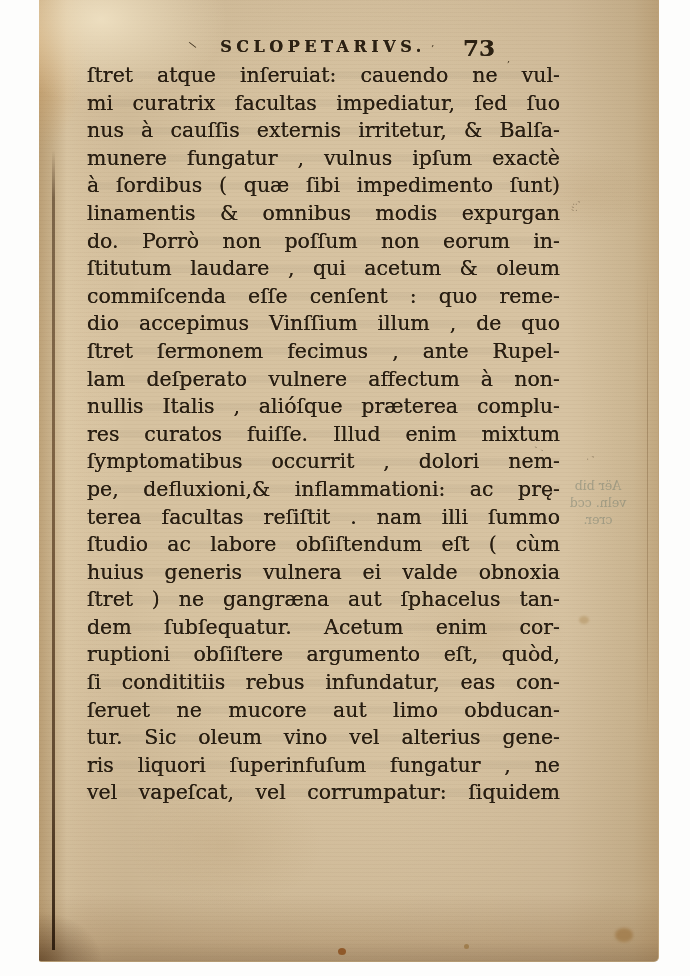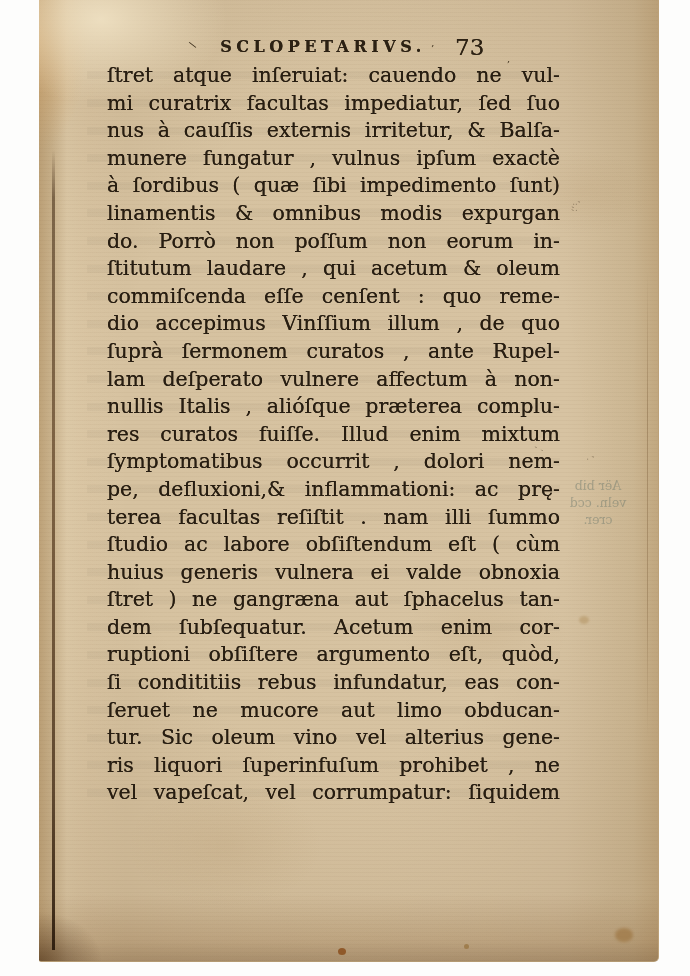--- a/index.html
+++ b/index.html
@@ -49,30 +49,31 @@
   }
   
   .header{position:absolute;left:48px;top:37px;width:472px;height:26px;}
   .running-title{
     display:block;text-align:center;
     font-size:16px;font-weight:bold;letter-spacing:4.5px;
     color:#2c2113;text-shadow:0 0 .5px rgba(44,33,19,.8);
   }
   .page-number{
     position:absolute;left:368px;top:-3px;width:48px;
-    font-size:23px;font-weight:normal;color:#2c2113;
+    font-size:23px;font-weight:bold;color:#2c2113;
     text-shadow:0 0 .5px rgba(44,33,19,.8);
+    text-align:center;
   }
   
   .textcol{
     position:absolute;left:48px;top:62px;width:473px;
     font-size:20.5px;line-height:27.6px;color:#271d11;
     text-shadow:0 0 .45px rgba(35,25,13,.85);
   }
-  .line{text-align:justify;text-align-last:justify;white-space:normal;margin-left:20px;}
+  .line{text-align:justify;text-align-last:justify;white-space:normal;}
   
   .bleed{
     position:absolute;left:48px;top:60px;width:473px;height:752px;
     background:repeating-linear-gradient(0deg, rgba(0,0,0,0) 0 15px,
       rgba(98,88,70,.05) 15px 23px, rgba(0,0,0,0) 23px 27.6px);
     pointer-events:none;
   }
   
   .fragment{
     position:absolute;left:0;width:13px;text-align:right;
@@ -130,36 +131,36 @@
     <div class="line">ſtret atque inſeruiat: cauendo ne vul-</div>
     <div class="line">mi curatrix facultas impediatur, ſed ſuo</div>
     <div class="line">nus à cauſſis externis irritetur, &amp; Balſa-</div>
     <div class="line">munere fungatur , vulnus ipſum exactè</div>
     <div class="line">à ſordibus ( quæ ſibi impedimento ſunt)</div>
     <div class="line">linamentis &amp; omnibus modis expurgan</div>
     <div class="line">do.  Porrò non poſſum non eorum in-</div>
     <div class="line">ſtitutum laudare , qui acetum &amp; oleum</div>
     <div class="line">commiſcenda eſſe cenſent : quo reme-</div>
     <div class="line">dio accepimus Vinſſium illum , de quo</div>
-    <div class="line">ſuprà ſermonem curatos , ante Rupel-</div>
+    <div class="line">ſtret ſermonem fecimus , ante Rupel-</div>
     <div class="line">lam deſperato vulnere affectum à non-</div>
     <div class="line">nullis Italis , alióſque præterea complu-</div>
     <div class="line">res curatos fuiſſe.  Illud enim mixtum</div>
     <div class="line">ſymptomatibus occurrit , dolori nem-</div>
     <div class="line">pe, defluxioni,&amp; inflammationi: ac prę-</div>
     <div class="line">terea facultas reſiſtit . nam illi ſummo</div>
     <div class="line">ſtudio ac labore obſiſtendum eſt ( cùm</div>
     <div class="line">huius generis vulnera ei valde obnoxia</div>
     <div class="line">ſtret ) ne gangræna aut ſphacelus tan-</div>
     <div class="line">dem ſubſequatur.  Acetum enim cor-</div>
     <div class="line">ruptioni obſiſtere argumento eſt, quòd,</div>
     <div class="line">ſi condititiis rebus infundatur, eas con-</div>
     <div class="line">ſeruet ne mucore aut limo obducan-</div>
     <div class="line">tur.  Sic oleum vino vel alterius gene-</div>
-    <div class="line">ris liquori ſuperinfuſum prohibet , ne</div>
+    <div class="line">ris liquori ſuperinfuſum fungatur , ne</div>
     <div class="line">vel vapeſcat, vel corrumpatur: ſiquidem</div>
   </div>
 
   <div class="show-through">
     <div>Aër bib</div>
     <div>veln. ccd</div>
     <div>crer.</div>
   </div>
 
   <span class="squiggle" style="left:532px;top:200px">ʼ:,;</span>

